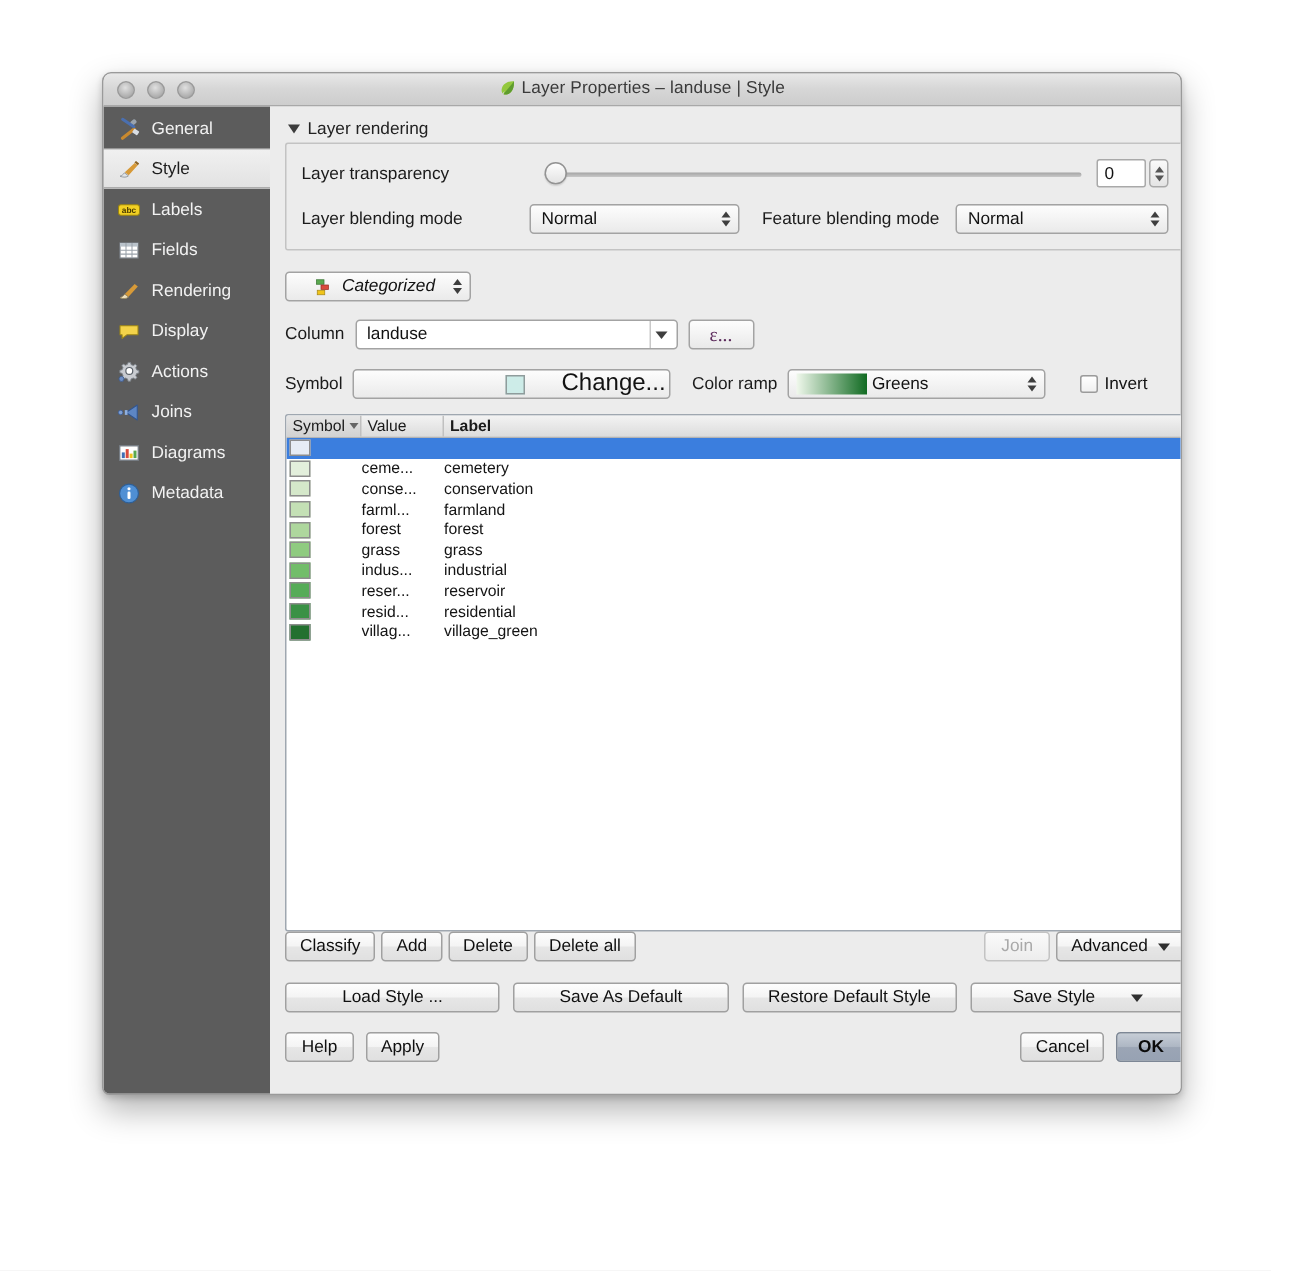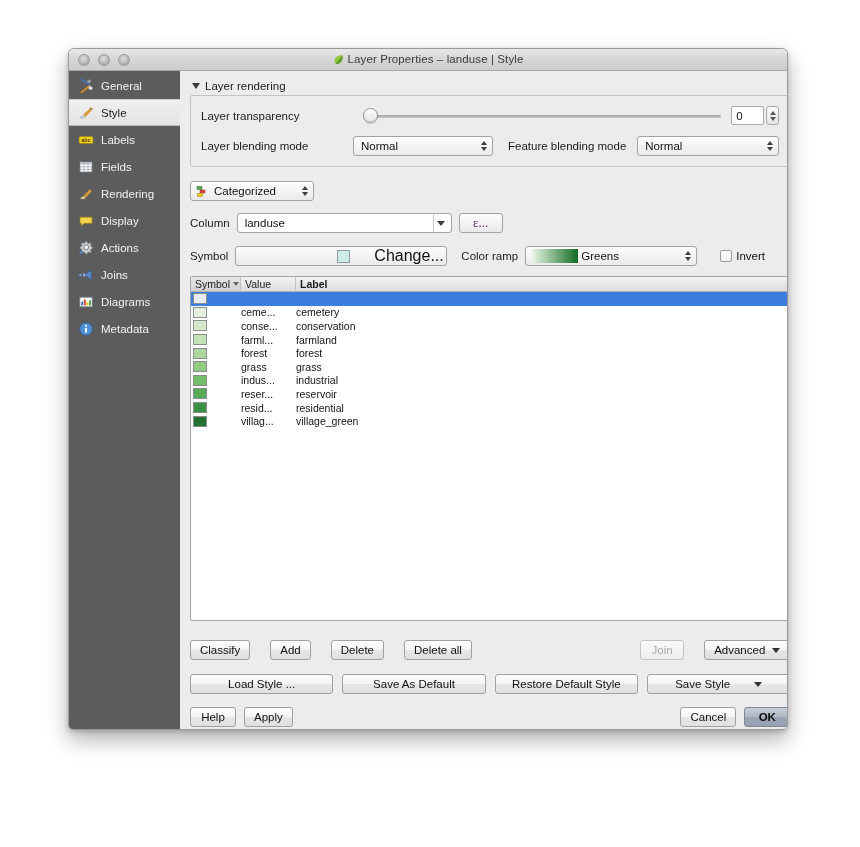--- a/index.html
+++ b/index.html
@@ -256,21 +256,22 @@
     width: 0; height: 0;
     border-left: 4px solid transparent;
     border-right: 4px solid transparent;
     border-top: 5px solid #3e3e3e;
   }
 
   
   #renderer-row { margin-top: 14px; }
   #renderer-combo {
     width: 124px;
-    padding-left: 5px;
+    padding-left: 19px;
+    font-style: italic;
   }
   .cat-icon {
     width: 13px; height: 13px;
     flex: none;
     margin-right: 5px;
     position: relative;
   }
 
   
   #column-row {
@@ -442,24 +443,24 @@
     font-weight: bold;
   }
   .btn .bcaret {
     width: 0; height: 0;
     border-left: 4px solid transparent;
     border-right: 4px solid transparent;
     border-top: 5px solid #2f2f2f;
     margin-left: 7px;
   }
   #classify-row {
-    margin-top: 19px;
-    display: flex;
-    align-items: center;
-    gap: 20px;
+    margin-top: 0;
+    display: flex;
+    align-items: center;
+    gap: 4px;
   }
   .spacer { flex: 1; }
   #style-row {
     margin-top: 14px;
     display: flex;
     gap: 9px;
   }
   #style-row .btn { flex: 1; }
   #bottom-row {
     margin-top: 13px;

